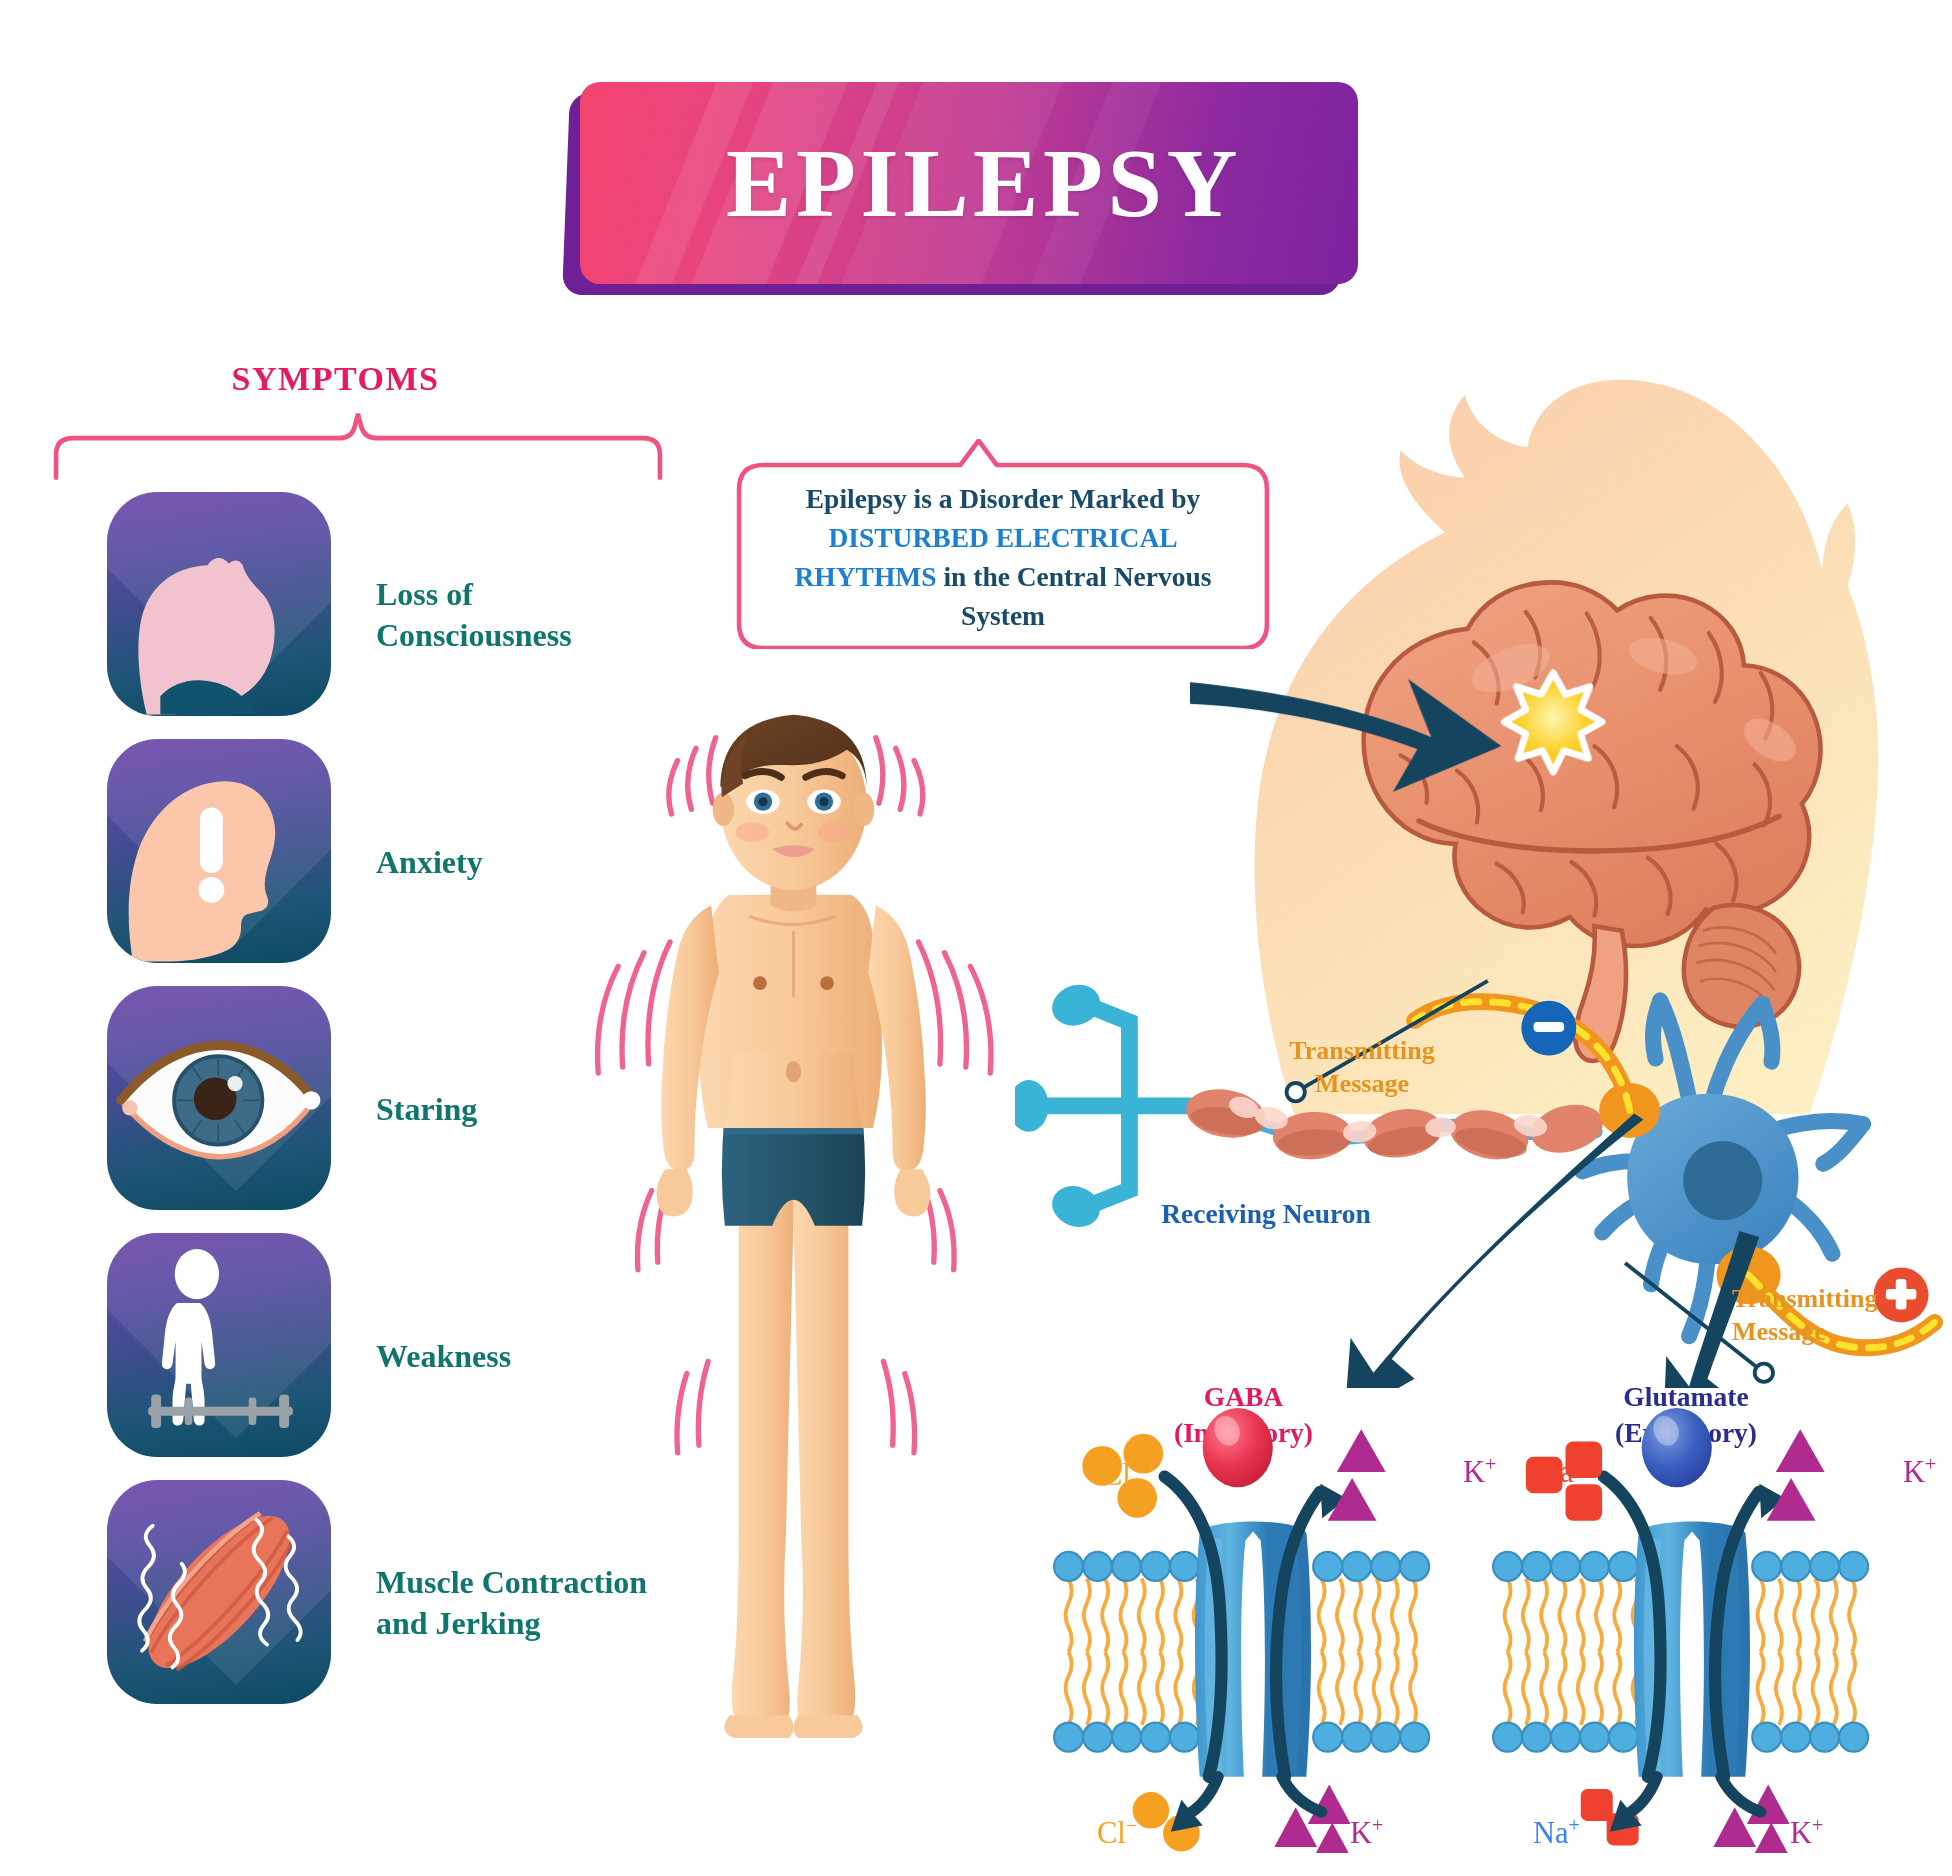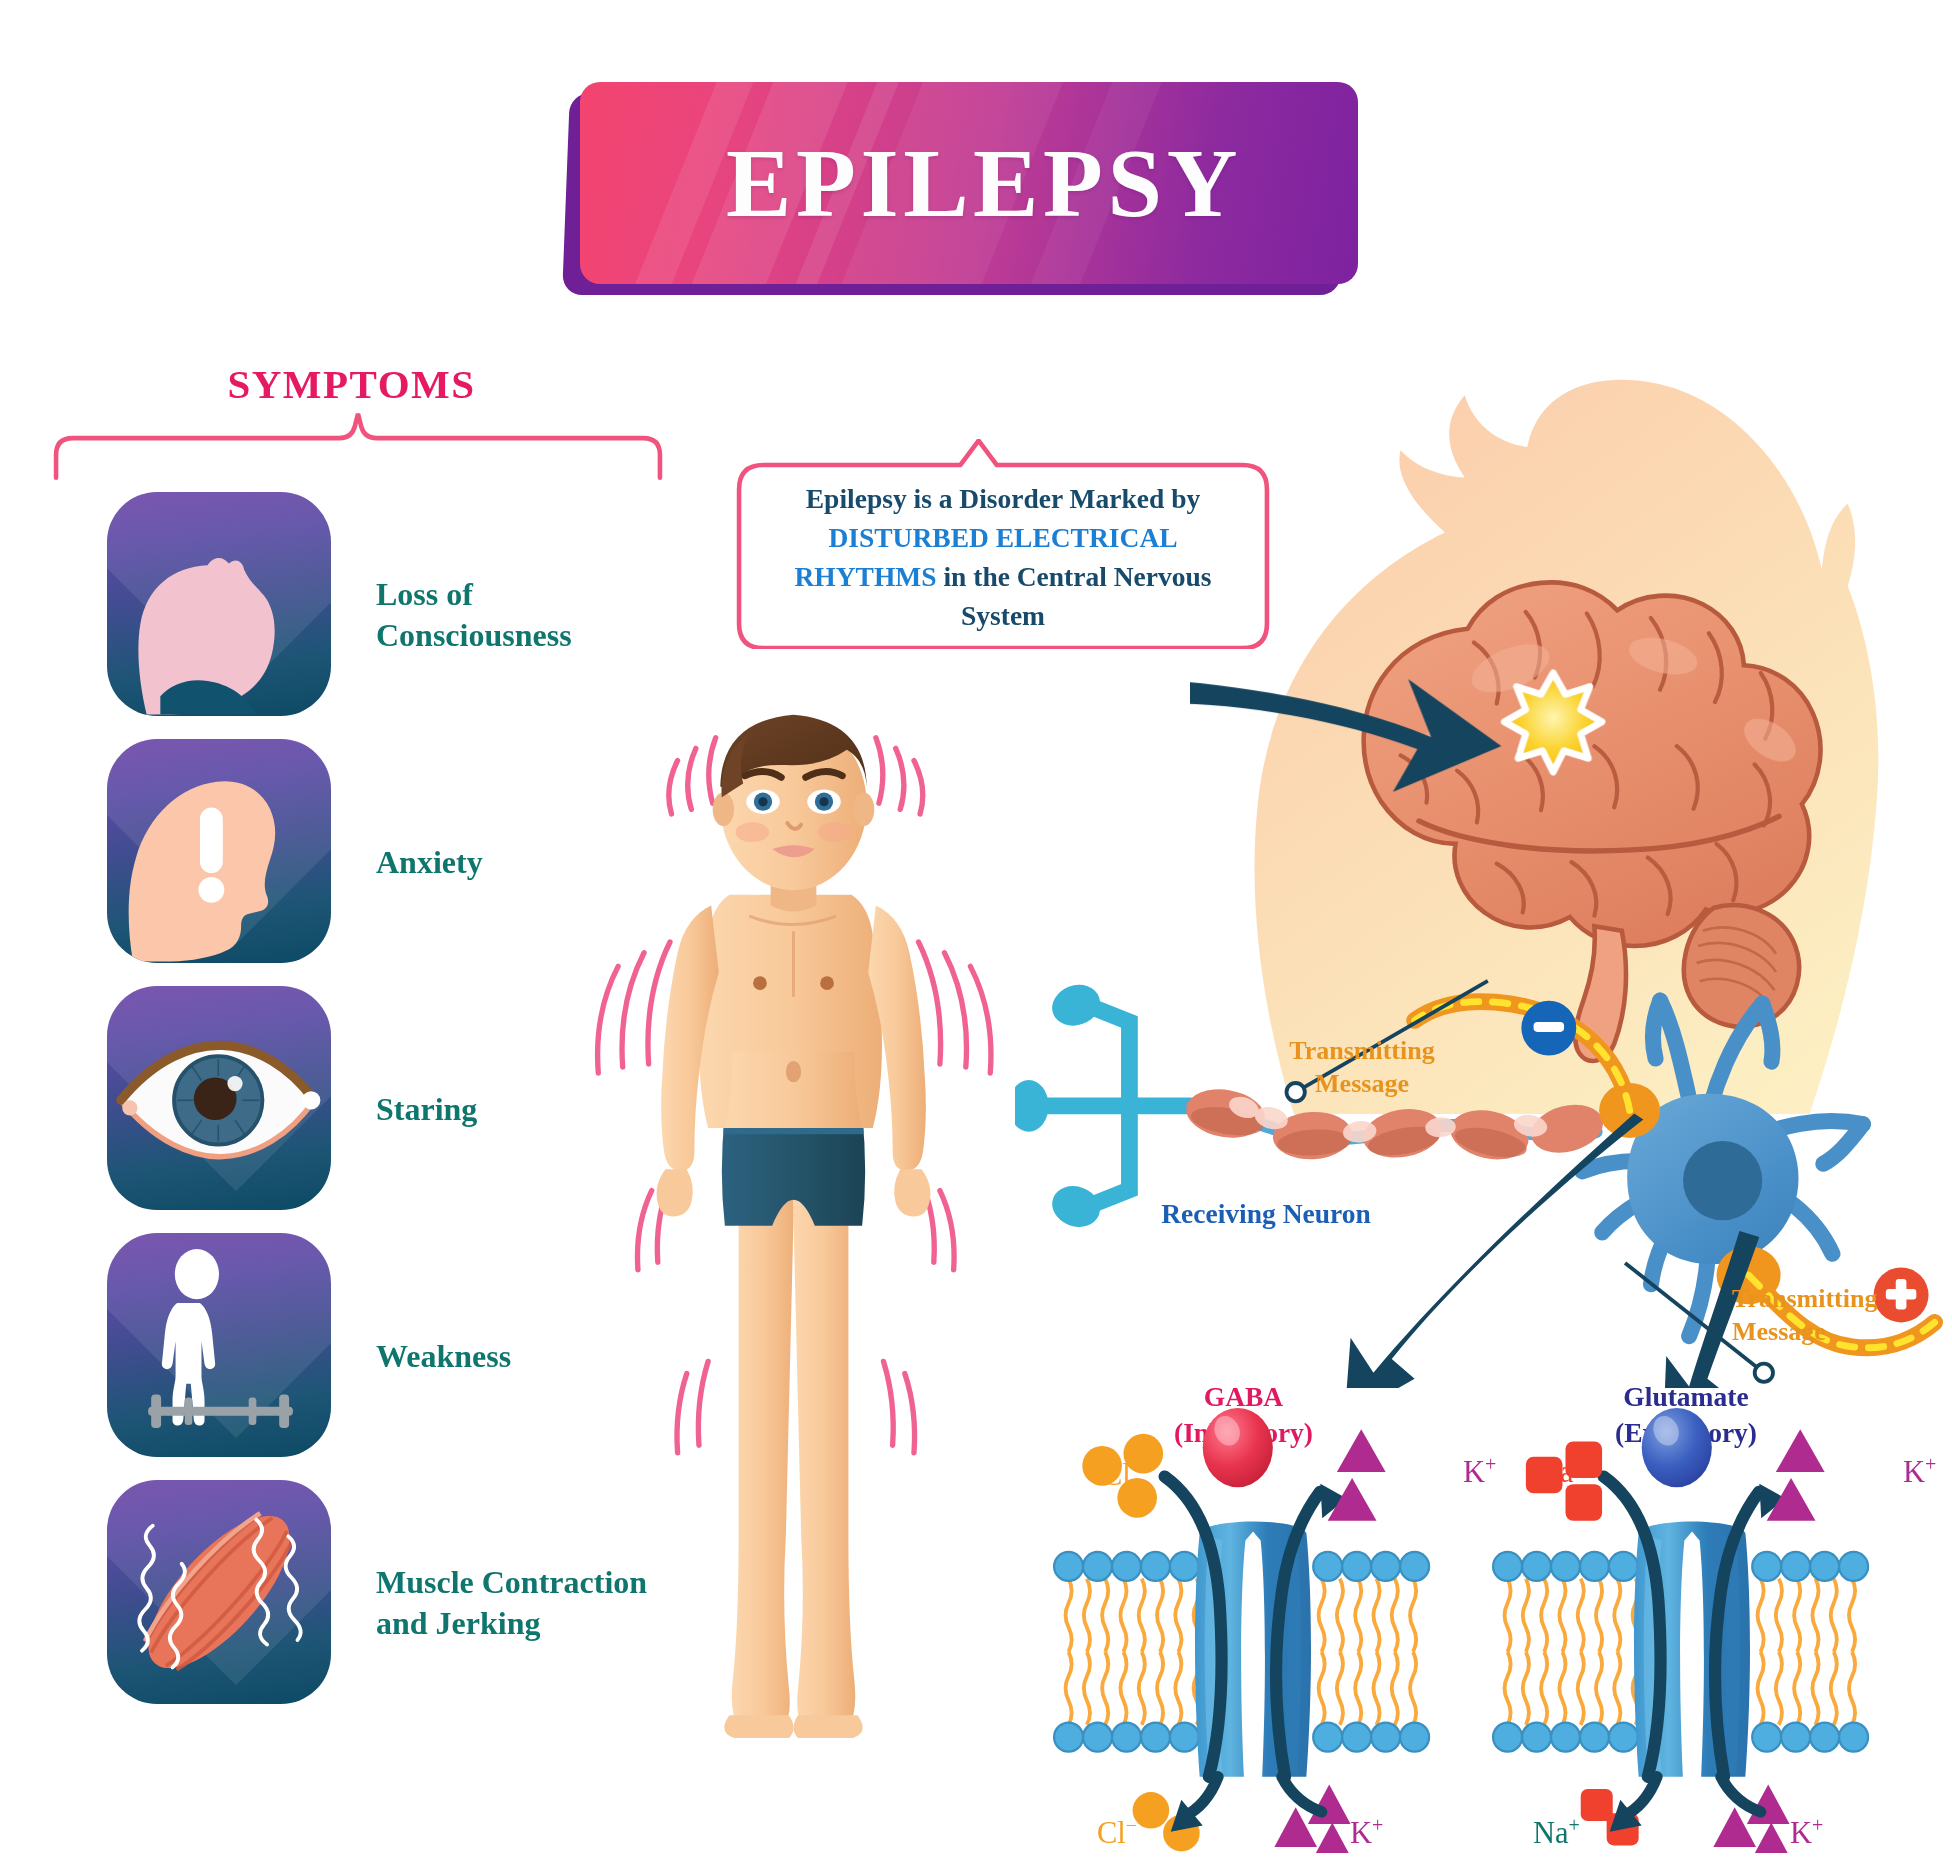--- a/index.html
+++ b/index.html
@@ -31,22 +31,22 @@
   #title-banner .s5{left:488px;width:46px;background:rgba(255,255,255,0.05);}
   #title-text{
     position:absolute;inset:0;display:flex;align-items:center;justify-content:center;
     color:#FDFDFD;font-size:98px;font-weight:bold;letter-spacing:4.6px;
     font-family:"Liberation Serif", serif;
     text-shadow:0 2.3px 3.8px rgba(80,10,90,0.18);
   }
 
   
   #symptoms-heading{
-    left:16px;top:360px;width:671px;text-align:center;
-    color:#E51A62;font-size:41px;font-weight:bold;letter-spacing:1.5px;
+    left:0px;top:360px;width:671px;text-align:center;
+    color:#E51A62;font-size:34px;font-weight:bold;letter-spacing:1.5px;
     font-family:"Liberation Serif", serif;
   }
   #symptoms-bracket{left:53px;top:412px;width:610px;height:69px;}
 
   
   #symptom-list{left:107px;top:492px;width:580px;}
   .symptom-row{position:relative;height:247px;}
   .sym-icon{
     position:absolute;left:0;top:0;width:224px;height:224px;border-radius:50px;overflow:hidden;
     background:linear-gradient(172deg,#6E47A8 0%,#5A4AA5 22%,#3E4D8E 48%,#1E5576 74%,#0C4A64 100%);
@@ -739,21 +739,21 @@
   <div class="abs ionlbl" style="left:1903px;top:1453px;color:#B02B8F;">
     <span>K</span><span class="ion-sup">+</span>
   </div>
 
   <div class="abs ionlbl" style="left:1097px;top:1814px;color:#F5A020;">
     <span>Cl</span><span class="ion-sup">−</span>
   </div>
   <div class="abs ionlbl" style="left:1350px;top:1814px;color:#B02B8F;">
     <span>K</span><span class="ion-sup">+</span>
   </div>
-  <div class="abs ionlbl" style="left:1533px;top:1814px;color:#0f766e;">
+  <div class="abs ionlbl" style="left:1533px;top:1814px;color:#3b82f6;">
     <span>Na</span><span class="ion-sup">+</span>
   </div>
   <div class="abs ionlbl" style="left:1790px;top:1814px;color:#B02B8F;">
     <span>K</span><span class="ion-sup">+</span>
   </div>
 
 </div>
 
 
 </body></html>

